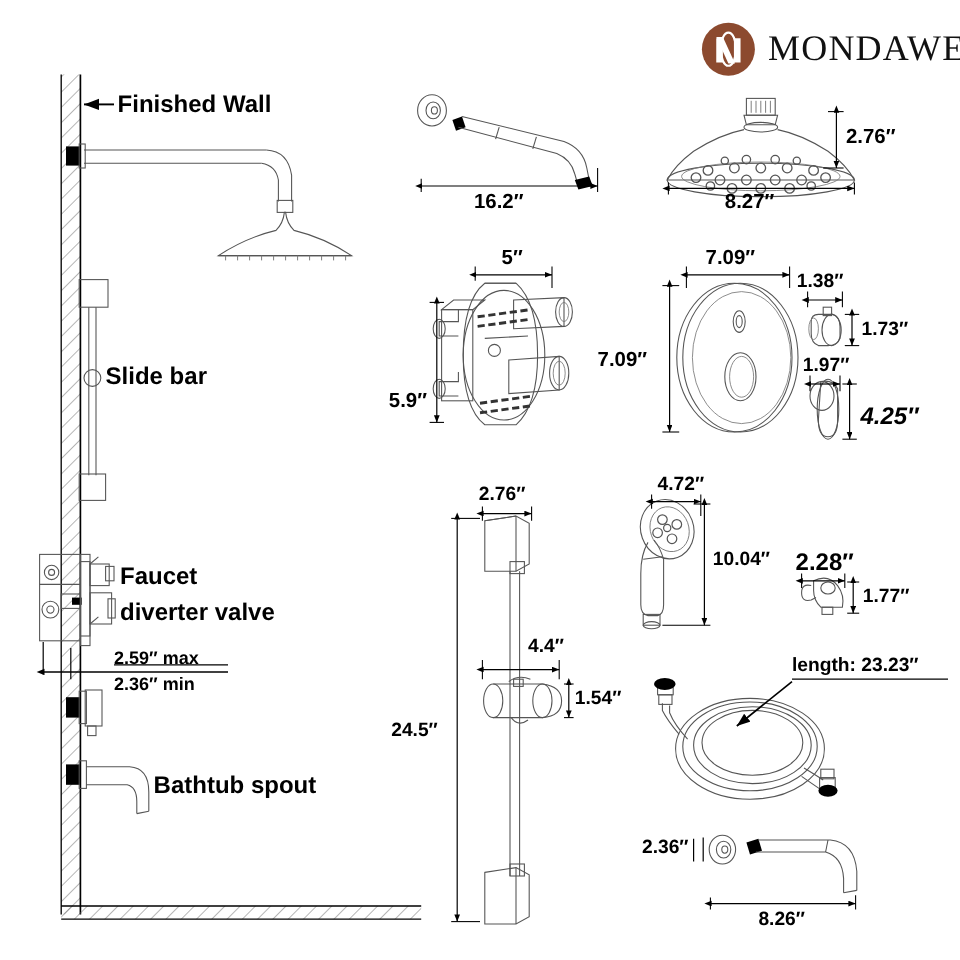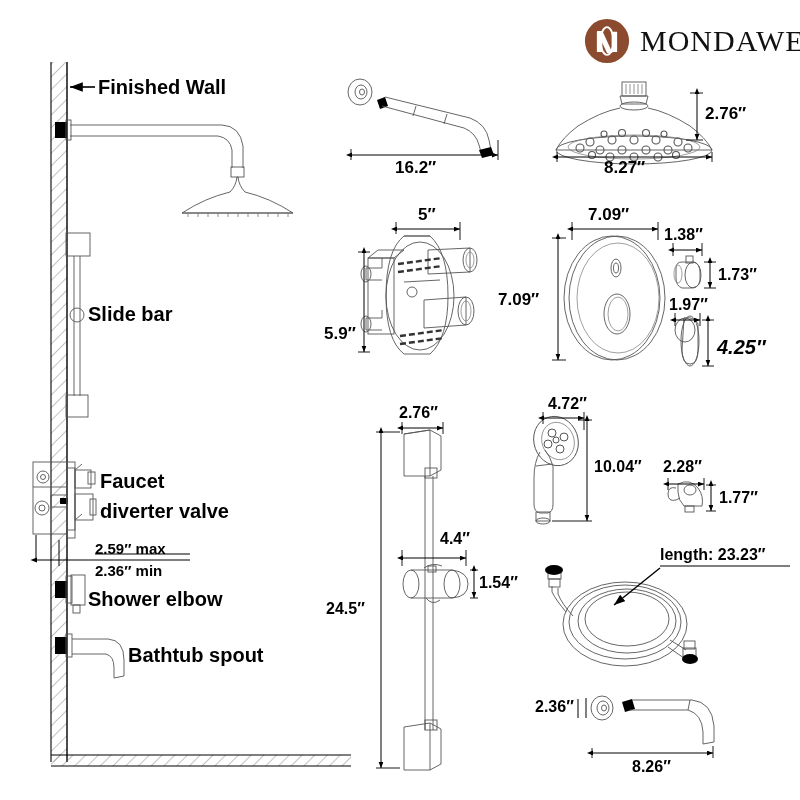--- a/index.html
+++ b/index.html
@@ -408,21 +408,20 @@
       <line class="ln" x1="592" y1="748" x2="592" y2="758" stroke-width=".9"></line>
       <line class="ln" x1="713" y1="746" x2="713" y2="758" stroke-width=".9"></line>
       <line class="ln" x1="592" y1="753" x2="713" y2="753" stroke-width="1" marker-start="url(#arSr)" marker-end="url(#arS)"></line>
     </g>
   </svg>
 
   <div class="lbl" style="left:98px;top:76px;font-size:20px;">Finished Wall</div>
   <div class="lbl" style="left:88px;top:303px;font-size:20px;">Slide bar</div>
   <div class="lbl" style="left:100px;top:470px;font-size:20px;">Faucet</div>
   <div class="lbl" style="left:100px;top:500px;font-size:20px;">diverter valve</div>
-  <div class="lbl" style="left:88px;top:588px;font-size:20px;">Shower elbow</div>
   <div class="lbl" style="left:128px;top:644px;font-size:20px;">Bathtub spout</div>
 
   <div class="dim" style="left:95px;top:540px;">2.59″ max</div>
   <div class="dim" style="left:95px;top:562px;">2.36″ min</div>
 
   <div class="dim" style="left:395px;top:158px;font-size:17px;">16.2″</div>
 
   <div class="dim" style="left:705px;top:104px;font-size:17px;">2.76″</div>
   <div class="dim" style="left:604px;top:158px;font-size:17px;">8.27″</div>
 
@@ -439,21 +438,21 @@
   <div class="dim" style="left:717px;top:336px;font-size:20px;font-style:italic;">4.25″</div>
 
   <div class="dim" style="left:399px;top:404px;font-size:16px;">2.76″</div>
   <div class="dim" style="left:326px;top:600px;font-size:16px;">24.5″</div>
   <div class="dim" style="left:440px;top:530px;font-size:16px;">4.4″</div>
   <div class="dim" style="left:479px;top:574px;font-size:16px;">1.54″</div>
 
   <div class="dim" style="left:548px;top:395px;font-size:16px;">4.72″</div>
   <div class="dim" style="left:594px;top:458px;font-size:16px;">10.04″</div>
 
-  <div class="dim" style="left:663px;top:458px;font-size:16px;">2.28″</div>
+  <div class="dim" style="left:663px;top:458px;font-size:20px;">2.28″</div>
   <div class="dim" style="left:719px;top:489px;font-size:16px;">1.77″</div>
 
   <div class="dim" style="left:660px;top:546px;font-size:16px;">length: 23.23″</div>
 
   <div class="dim" style="left:535px;top:698px;font-size:16px;">2.36″</div>
   <div class="dim" style="left:632px;top:758px;font-size:16px;">8.26″</div>
 
 </div>
 
 </body></html>

